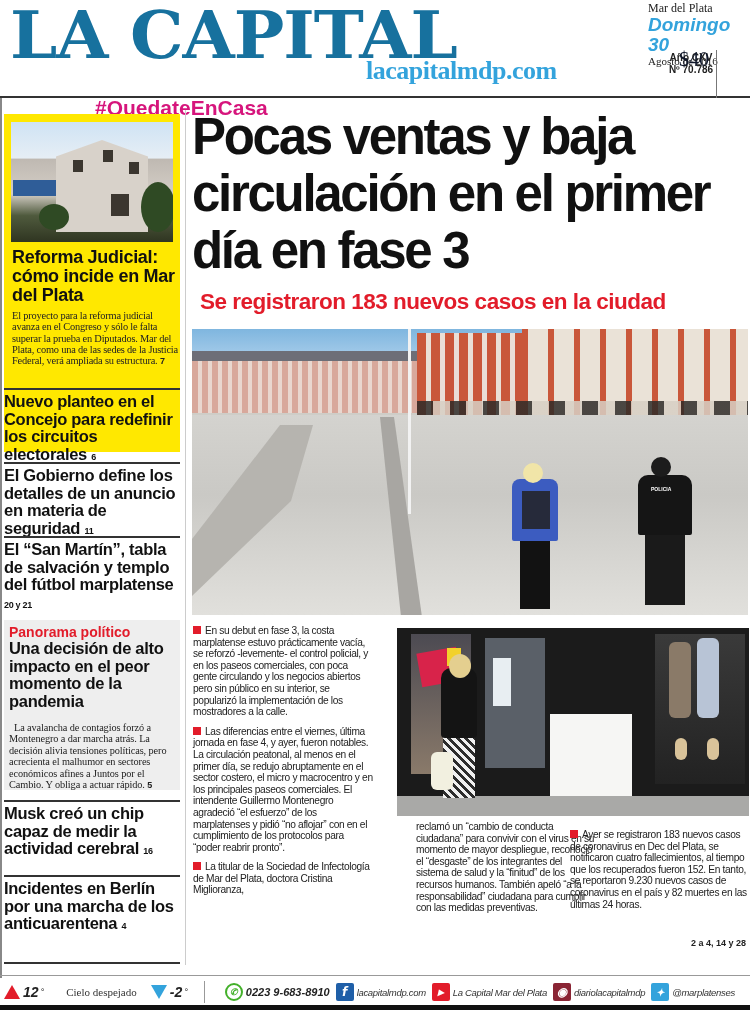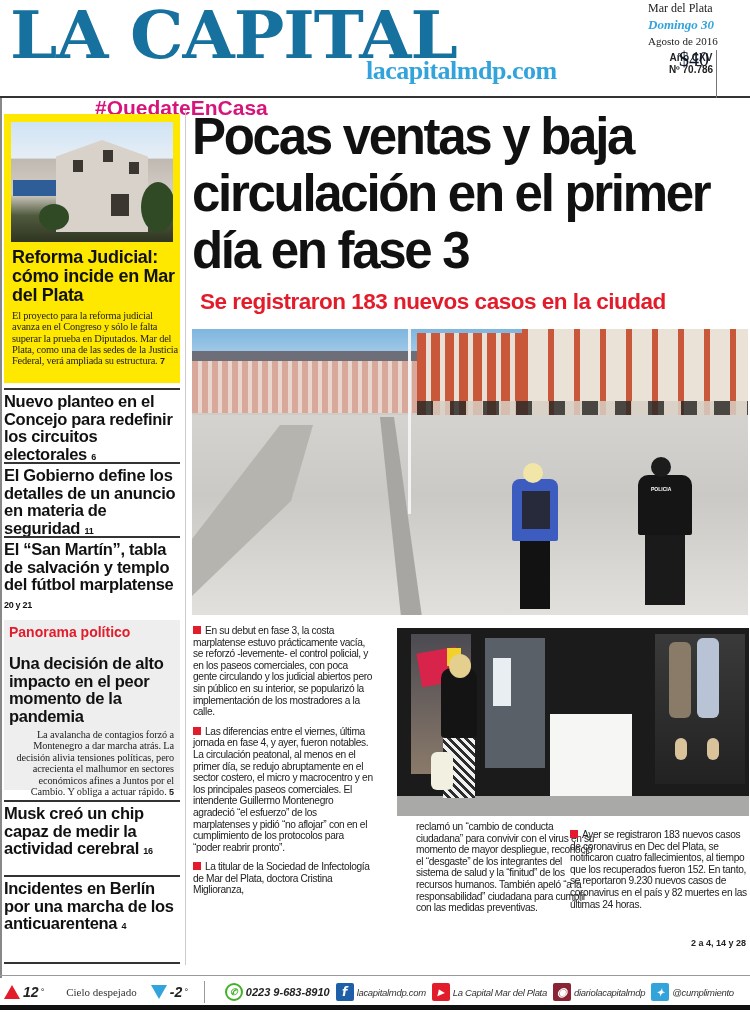--- a/index.html
+++ b/index.html
@@ -6,48 +6,48 @@
   html, body { width: 750px; height: 1013px; background: #ffffff; overflow: hidden; }
   body { position: relative; font-family: "Liberation Sans", sans-serif; color: #111; }
 
   
   .masthead { position: absolute; left: 0; top: 0; width: 750px; height: 98px; border-bottom: 2px solid #333; }
   .logo { position: absolute; left: 10px; top: 2px; font-family: "DejaVu Serif", serif; font-weight: bold; font-size: 66px; letter-spacing: -1px; color: #17719e; line-height: 66px; transform: scaleX(1.02); transform-origin: left; }
   .hashtag { position: absolute; left: 95px; top: 60px; font-family: "Liberation Sans", sans-serif; font-weight: bold; font-size: 21px; color: #d6157c; margin-top: 36px; }
   .website { position: absolute; left: 366px; top: 56px; font-family: "Liberation Serif", serif; font-weight: bold; font-size: 26px; color: #33a3dc; letter-spacing: -0.5px; }
   .dateblock { position: absolute; left: 648px; top: 2px; width: 102px; }
   .city { font-family: "Liberation Serif", serif; font-size: 12px; color: #222; line-height: 13px; }
-  .day { font-family: Liberation Serif, serif; font-style: italic; font-weight: bold; font-size: 13px; color: #33a3dc; line-height: 20px; }
+  .day { font-family: Liberation Sans, sans-serif; font-style: italic; font-weight: bold; font-size: 19px; color: #33a3dc; line-height: 20px; }
   .monthyear { font-family: "Liberation Serif", serif; font-size: 11px; color: #222; line-height: 12px; }
   .issue { position: absolute; left: 668px; top: 52px; width: 46px; text-align: center; font-size: 10px; font-weight: bold; line-height: 12px; color: #222; }
   .vsep { position: absolute; left: 716px; top: 50px; width: 1px; height: 48px; background: #777; }
   .price { position: absolute; left: 679px; top: 48px; font-family: "Liberation Serif", serif; font-size: 20px; color: #0f172a; }
 
   
   .leftrule { position: absolute; left: 0; top: 98px; width: 2px; height: 880px; background: #888; }
 
   
-  .yellow-box { position: absolute; left: 4px; top: 114px; width: 176px; height: 269px; background: #ffe800; }
+  .yellow-box { position: absolute; left: 4px; top: 114px; width: 176px; height: 338px; background: #ffe800; }
   .yb-photo { position: absolute; left: 7px; top: 8px; width: 162px; height: 120px; background: linear-gradient(180deg, #cfe3f4 0%, #e6eef5 30%, #bfb9b2 31%, #d4cec6 60%, #4f5a3d 78%, #2f3521 100%); overflow: hidden; }
   .yb-house { position: absolute; left: 45px; top: 18px; width: 92px; height: 92px; background: #d8d2ca; clip-path: polygon(0 18%, 50% 0, 100% 18%, 100% 100%, 0 100%); }
   .yb-roof-left { position: absolute; left: 2px; top: 58px; width: 45px; height: 16px; background: #2f5d98; }
   .yb-win { position: absolute; background: #3b362f; }
   .yb-tree { position: absolute; border-radius: 50%; background: #2f4a24; }
   .yb-title { position: absolute; left: 8px; top: 134px; width: 166px; font-weight: bold; font-size: 18px; line-height: 19px; color: #111; letter-spacing: -0.3px; }
   .yb-text { position: absolute; left: 8px; top: 196px; width: 166px; font-family: "Liberation Serif", serif; font-size: 10.4px; line-height: 11.3px; color: #222; letter-spacing: -0.2px; }
   .pageref { font-family: "Liberation Sans", sans-serif; font-weight: bold; font-size: 9px; }
 
   .left-story { position: absolute; left: 4px; width: 176px; border-top: 2px solid #333; padding-top: 3px; }
   .ls-title { font-weight: bold; font-size: 16.5px; line-height: 17.5px; color: #111; letter-spacing: -0.3px; }
 
   
   .panorama { position: absolute; left: 4px; top: 620px; width: 176px; height: 170px; background: #eeeeee; padding: 4px 6px 0 5px; }
   .pan-kicker { font-weight: bold; font-size: 14px; color: #e21c2a; line-height: 16px; }
-  .pan-title { font-weight: bold; font-size: 16.5px; line-height: 17.5px; color: #111; letter-spacing: -0.3px; margin-top: 15px; }
-  .pan-text { font-family: "Liberation Serif", serif; font-size: 10.3px; line-height: 11.4px; color: #222; margin-top: 4px; letter-spacing: -0.1px; text-align: right; }
+  .pan-title { font-weight: bold; font-size: 16.5px; line-height: 17.5px; color: #111; letter-spacing: -0.3px; margin-top: 0; }
+  .pan-text { font-family: "Liberation Serif", serif; font-size: 10.3px; line-height: 11.4px; color: #222; margin-top: 12px; letter-spacing: -0.1px; }
 
   
   .main-vrule { position: absolute; left: 185px; top: 110px; width: 1px; height: 855px; background: #ccc; }
   .headline { position: absolute; left: 192px; top: 108px; width: 556px; font-weight: bold; font-size: 51px; line-height: 57px; letter-spacing: -2.3px; color: #111; }
   .subhead { position: absolute; left: 200px; top: 289px; width: 548px; font-weight: bold; font-size: 22.5px; line-height: 26px; color: #e21c2a; letter-spacing: -0.5px; }
 
   
   .photo-main { position: absolute; left: 192px; top: 329px; width: 556px; height: 286px; overflow: hidden; background: #cfcdc7; }
   .pm-sky { position: absolute; left: 0; top: 0; width: 100%; height: 40px; background: linear-gradient(180deg, #7fb6df, #b6d5ee); }
   .pm-bldg-left { position: absolute; left: 0; top: 22px; width: 225px; height: 62px; background: repeating-linear-gradient(90deg, #d8a89b 0 6px, #e9d7cf 6px 10px); }
@@ -194,21 +194,21 @@
   <div class="pm-person1-body"></div>
   <div class="pm-person1-vest"></div>
   <div class="pm-person1-head"></div>
   <div class="pm-person2-legs"></div>
   <div class="pm-person2-body"></div>
   <div class="pm-person2-head"></div>
   <div class="pm-police">POLICIA</div>
 </figure>
 
 <div class="col-text col1">
-  <p><span class="bullet"></span><span>En su debut en fase 3, la costa marplatense estuvo prácticamente vacía, se reforzó -levemente- el control policial, y en los paseos comerciales, con poca gente circulando y los judicial abiertos pero sin público en su interior, se popularizó la implementación de los mostradores a la calle.</span></p>
+  <p><span class="bullet"></span><span>En su debut en fase 3, la costa marplatense estuvo prácticamente vacía, se reforzó -levemente- el control policial, y en los paseos comerciales, con poca gente circulando y los negocios abiertos pero sin público en su interior, se popularizó la implementación de los mostradores a la calle.</span></p>
   <p><span class="bullet"></span><span>Las diferencias entre el viernes, última jornada en fase 4, y ayer, fueron notables. La circulación peatonal, al menos en el primer día, se redujo abruptamente en el sector costero, el micro y macrocentro y en los principales paseos comerciales. El intendente Guillermo Montenegro agradeció “el esfuerzo” de los marplatenses y pidió “no aflojar” con en el cumplimiento de los protocolos para “poder reabrir pronto”.</span></p>
   <p><span class="bullet"></span><span>La titular de la Sociedad de Infectología de Mar del Plata, doctora Cristina Miglioranza,</span></p>
 </div>
 
 <figure class="photo-store">
   <div class="ps-left-win"></div>
   <div class="ps-sign"></div>
   <div class="ps-sign-y"></div>
   <div class="ps-door"></div>
   <div class="ps-paper"></div>
@@ -259,16 +259,16 @@
   <div class="f-item">
     <span class="ico ico-yt">▶</span>
     <span class="f-label">La Capital Mar del Plata</span>
   </div>
   <div class="f-item">
     <span class="ico ico-ig">◉</span>
     <span class="f-label">diariolacapitalmdp</span>
   </div>
   <div class="f-item">
     <span class="ico ico-tw">✦</span>
-    <span class="f-label">@cumplimiento</span>
+    <span class="f-label">@marplatenses</span>
   </div>
 </footer>
 <div class="footer-bar"></div>
 
 </body></html>

